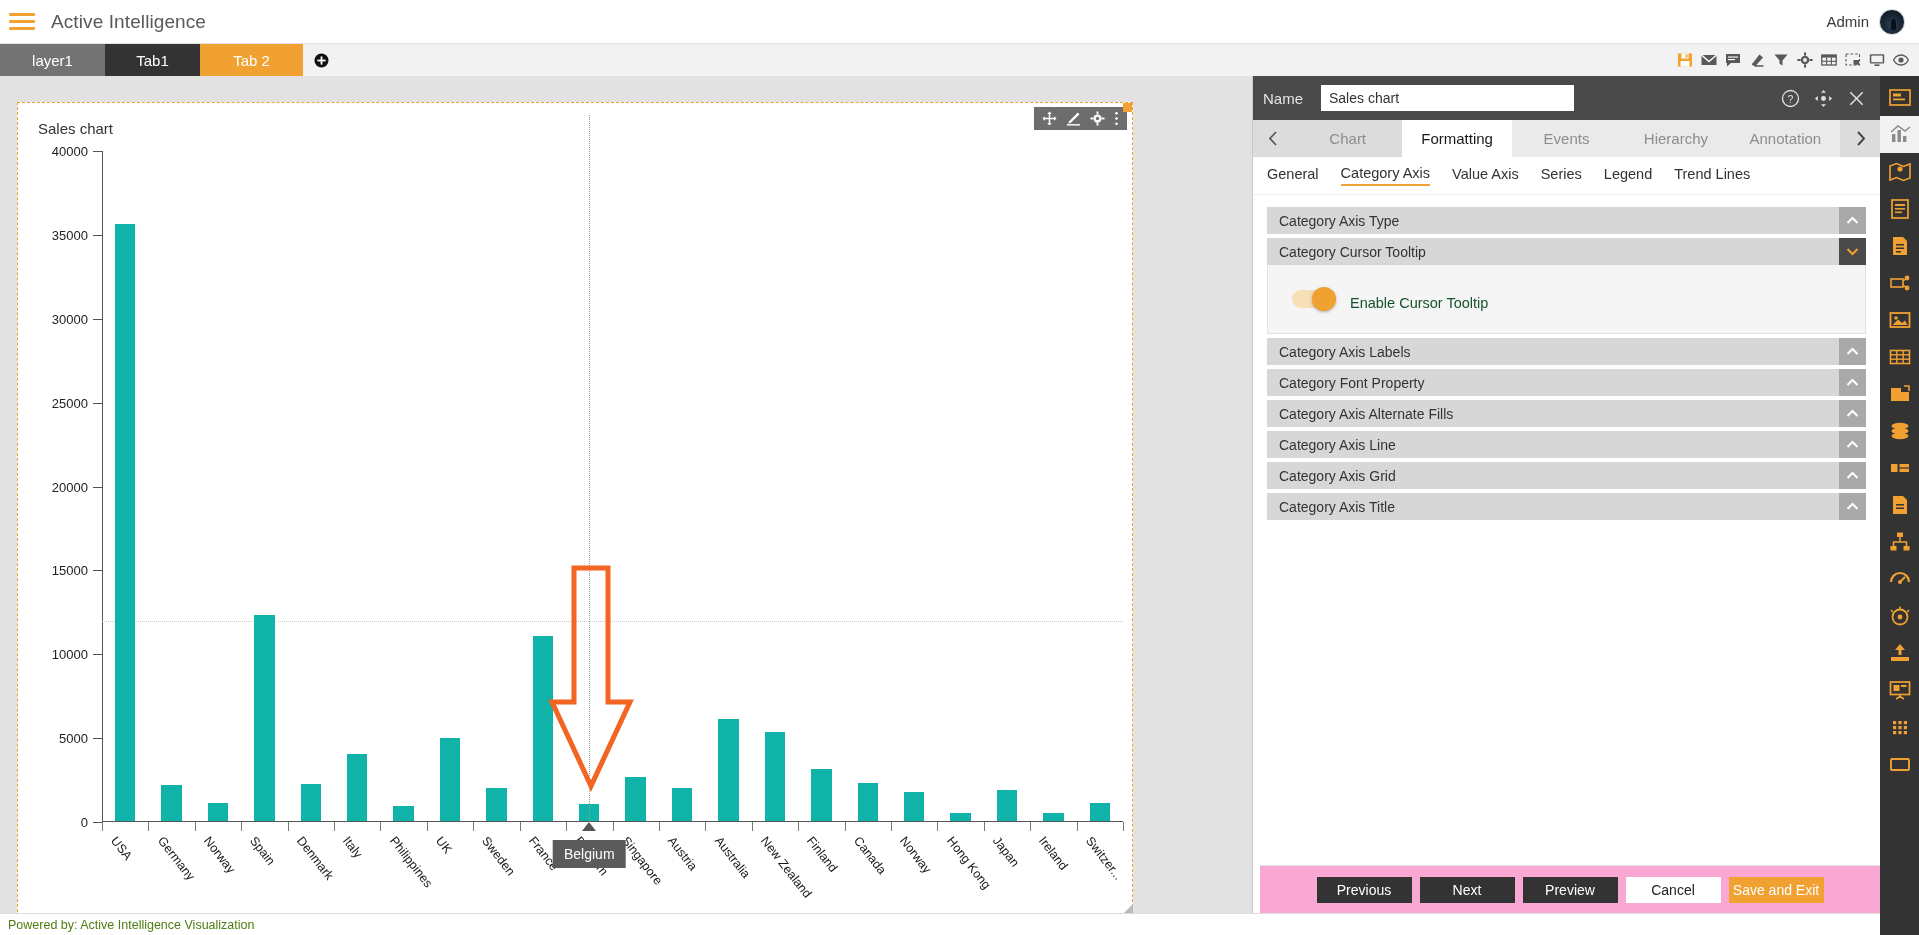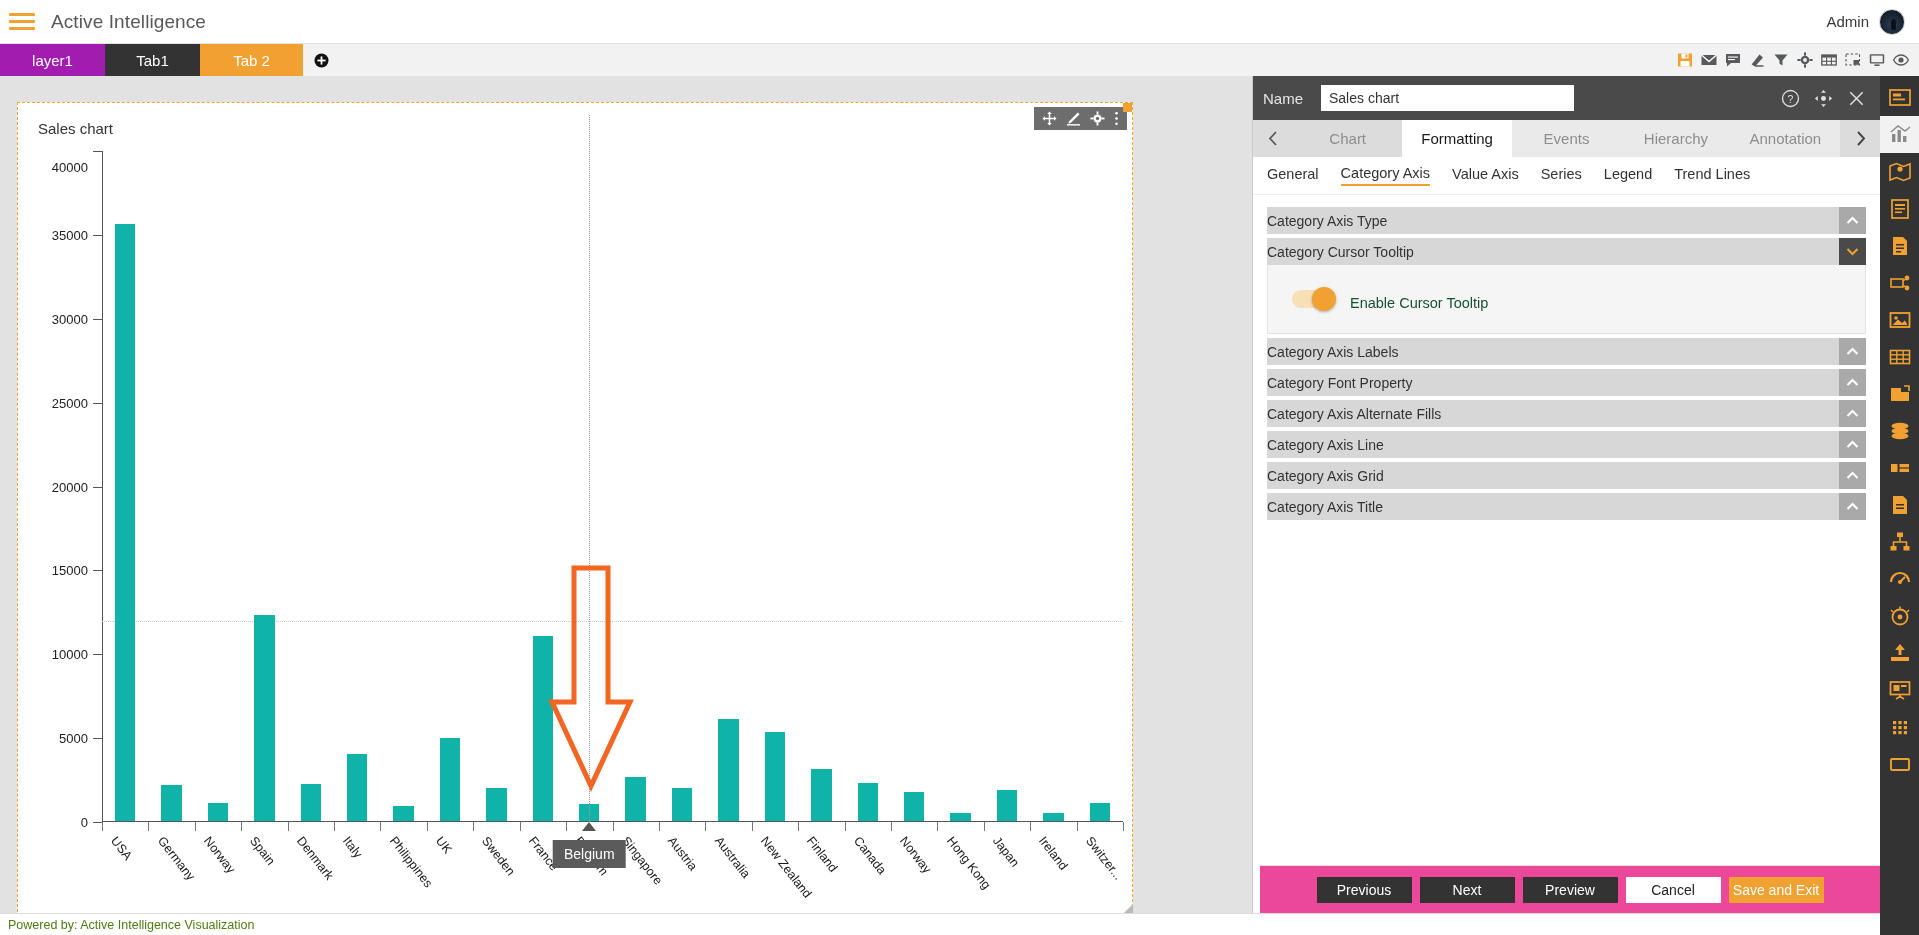--- a/index.html
+++ b/index.html
@@ -28,21 +28,21 @@
   .avatar::after { content: ""; position: absolute; left: 11px; top: 9px;
     width: 5px; height: 11px; background: #0a1018; border-radius: 45% 45% 20% 20%; }
 
   
   .tabstrip {
     position: absolute; top: 44px; left: 0; width: 1919px; height: 32px;
     background: #f2f2f2; display: flex; align-items: stretch;
   }
   .tab { display: flex; align-items: center; justify-content: center;
     font-size: 15px; cursor: pointer; padding: 0 10px; }
-  .tab-layer { width: 105px; background: #a21caf; color: #ffffff; }
+  .tab-layer { width: 105px; background: #737373; color: #ffffff; }
   .tab-1 { width: 95px; background: #333333; color: #ffffff; }
   .tab-2 { width: 103px; background: #f0a132; color: #ffffff; }
   .tab-add { width: 36px; display: flex; align-items: center; justify-content: center;
     color: #1a1a1a; cursor: pointer; }
   .tab-add svg { display: block; }
   .tabstrip-icons { margin-left: auto; display: flex; align-items: center;
     gap: 8px; margin-right: 10px; }
   .ticon { width: 16px; height: 16px; display: block; cursor: pointer; }
 
   
@@ -112,33 +112,33 @@
 
   .tabs-sub { height: 38px; background: #ffffff; display: flex; align-items: center;
     gap: 22px; padding-left: 14px; flex: none; border-bottom: 1px solid #efefef; }
   .stab { font-size: 14.5px; color: #333; cursor: pointer; padding-bottom: 3px; }
   .stab.active { border-bottom: 2px solid #f0a132; }
 
   .panel-body { flex: 1; overflow-y: auto; background: #ffffff; padding: 12px 14px 0 14px; }
   .acc { margin-bottom: 4px; }
   .acc-head { height: 27px; background: #d7d7d7; display: flex; align-items: center;
     justify-content: space-between; cursor: pointer; }
-  .acc-title { font-size: 14px; color: #333; }
+  .acc-title { font-size: 14px; color: #333; padding-left: 12px; }
   .acc-btn { width: 27px; height: 27px; background: #a9a9a9; display: flex;
     align-items: center; justify-content: center; }
   .acc-btn.open { background: #4a4a4a; }
   .acc-body { background: #f5f5f5; border: 1px solid #e3e3e3; border-top: none;
     padding: 22px 0 22px 24px; display: flex; align-items: center; gap: 16px; }
   .toggle { width: 42px; height: 18px; border-radius: 9px; background: #f7dfb6;
     position: relative; cursor: pointer; flex: none; }
   .toggle-knob { position: absolute; right: -2px; top: -3px; width: 24px; height: 24px;
     border-radius: 50%; background: #f0a132; box-shadow: 0 1px 3px rgba(0,0,0,.3); }
   .toggle-label { font-size: 14.5px; color: #14532d; margin-top: 8px; }
 
-  .panel-foot { height: 48px; background: #ec4899; border-top: 1px solid #e4e4e4;
+  .panel-foot { height: 48px; background: #f9a8d4; border-top: 1px solid #e4e4e4;
     display: flex; align-items: center; justify-content: center; gap: 8px; flex: none; margin-left: 7px; }
   .pbtn { height: 26px; min-width: 95px; font-size: 14px; display: flex;
     align-items: center; justify-content: center; cursor: pointer; border: none;
     font-family: "Liberation Sans", sans-serif; }
   .pbtn-dark { background: #333333; color: #ffffff; }
   .pbtn-light { background: #ffffff; color: #222222; }
   .pbtn-accent { background: #f0a132; color: #ffffff; }
 
   
   .rail { position: absolute; left: 1880px; top: 76px; width: 39px; height: 859px;
@@ -283,21 +283,21 @@
           <div class="ylabel-wrap" style="top: 419.375px; left: -84px;">15000</div>
           <div class="ytick" style="top: 335.5px;"></div>
           <div class="ylabel-wrap" style="top: 335.5px; left: -84px;">20000</div>
           <div class="ytick" style="top: 251.625px;"></div>
           <div class="ylabel-wrap" style="top: 251.625px; left: -84px;">25000</div>
           <div class="ytick" style="top: 167.75px;"></div>
           <div class="ylabel-wrap" style="top: 167.75px; left: -84px;">30000</div>
           <div class="ytick" style="top: 83.875px;"></div>
           <div class="ylabel-wrap" style="top: 83.875px; left: -84px;">35000</div>
           <div class="ytick" style="top: 0px;"></div>
-          <div class="ylabel-wrap" style="top: 16px; left: -84px;">40000</div>
+          <div class="ylabel-wrap" style="top: 0px; left: -84px;">40000</div>
           <div class="gridline" style="top: 469.7px;"></div>
           <div class="bar" title="USA: 35600" style="left: 12.9945px; width: 20.42px; height: 597.19px; background: rgb(15, 179, 168);"></div>
           <div class="xtick" style="left: 0px;"></div>
           <div class="xlabel" style="left: 17.2045px; top: 683px;">USA</div>
           <div class="bar" title="Germany: 2150" style="left: 59.4036px; width: 20.42px; height: 36.0662px; background: rgb(15, 179, 168);"></div>
           <div class="xtick" style="left: 46.4091px;"></div>
           <div class="xlabel" style="left: 63.6136px; top: 683px;">Germany</div>
           <div class="bar" title="Norway: 1050" style="left: 105.813px; width: 20.42px; height: 17.6137px; background: rgb(15, 179, 168);"></div>
           <div class="xtick" style="left: 92.8182px;"></div>
           <div class="xlabel" style="left: 110.023px; top: 683px;">Norway</div>

